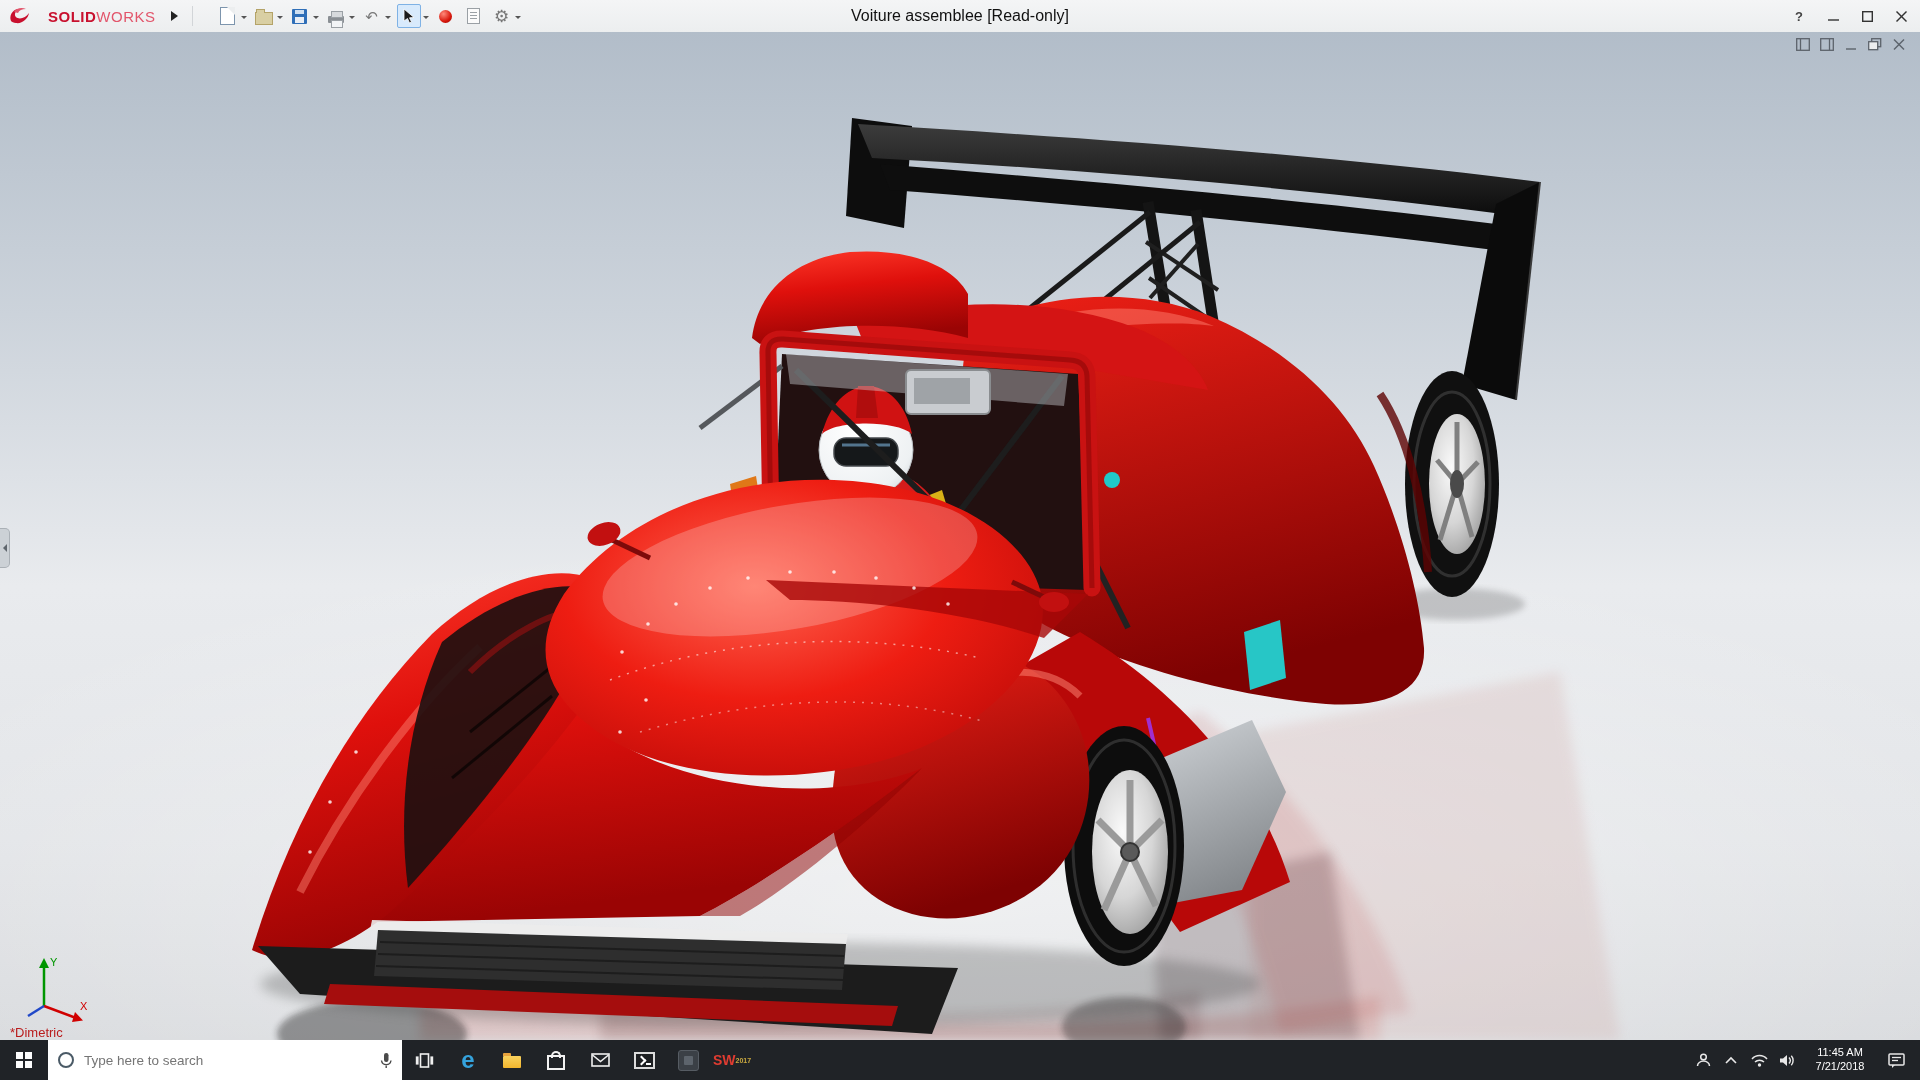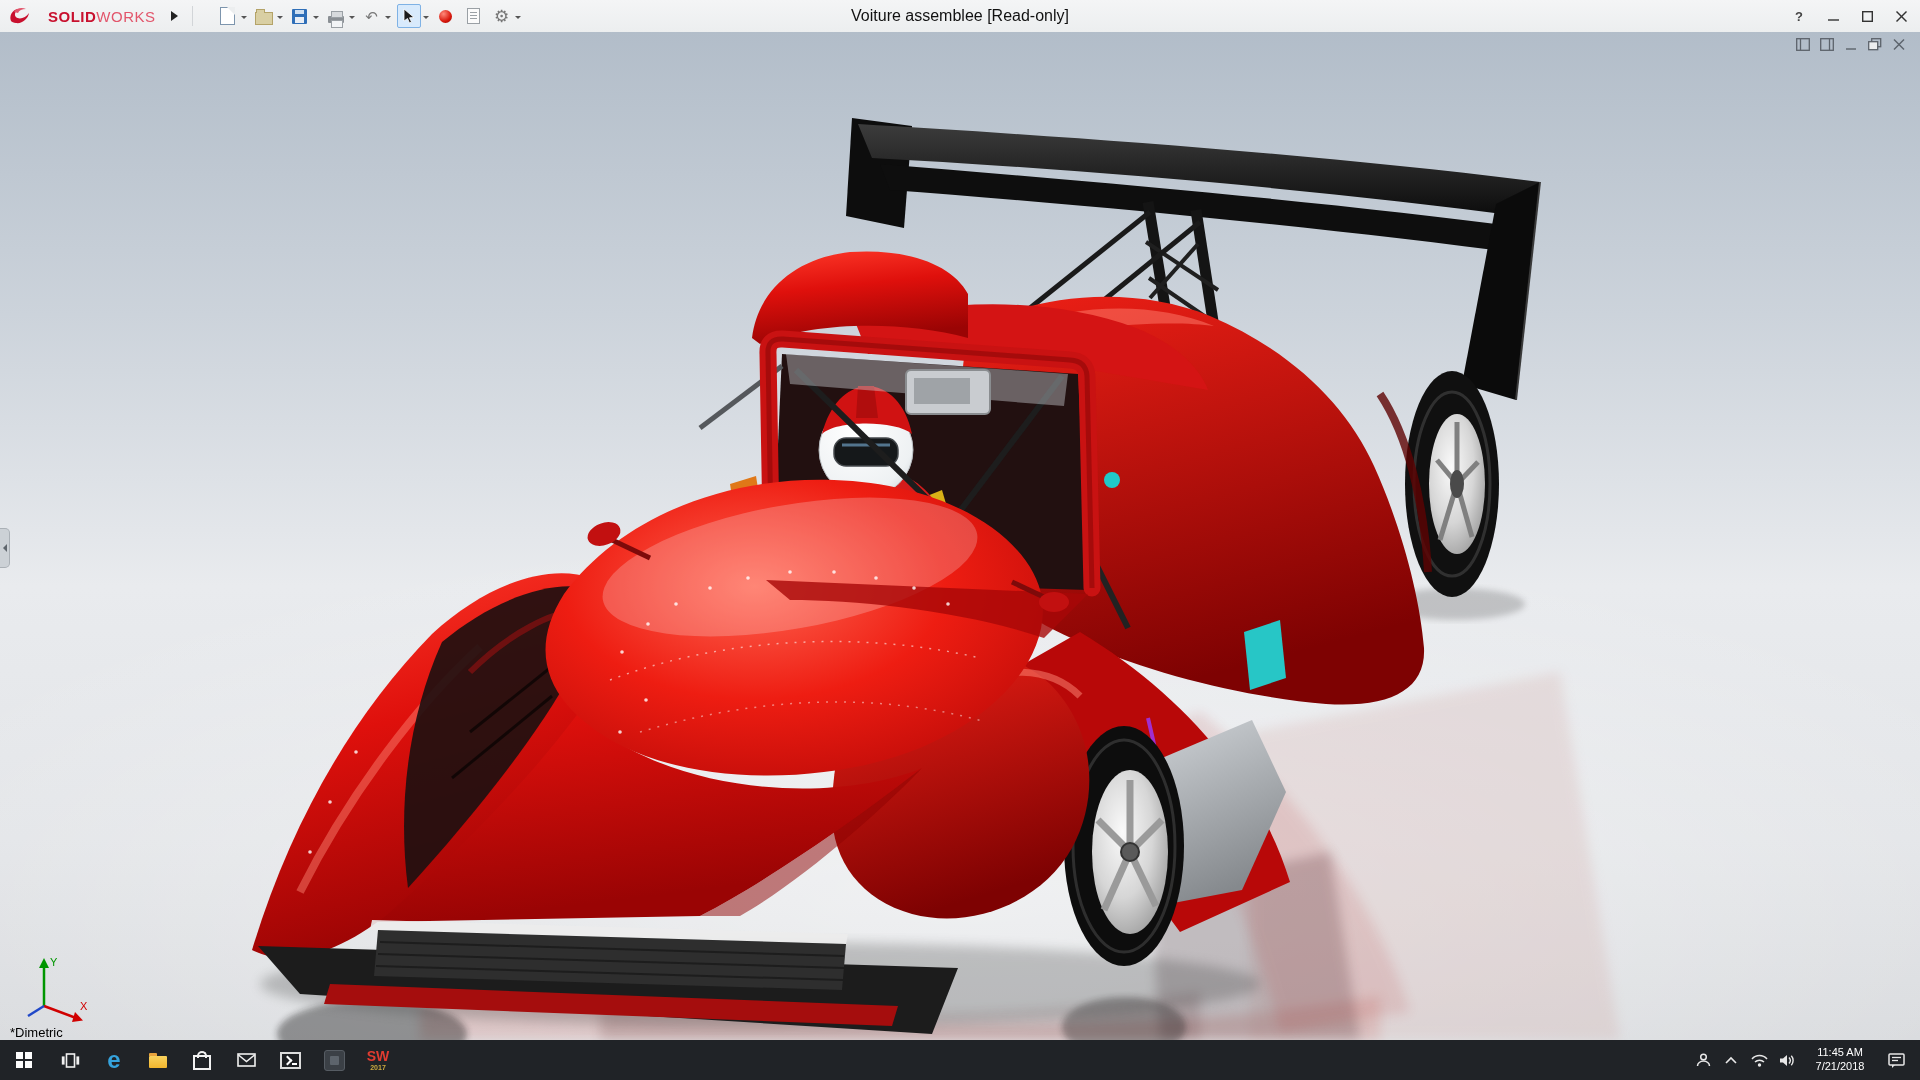--- a/index.html
+++ b/index.html
@@ -39,21 +39,21 @@
   .ic-sphere{width:13px;height:13px;border-radius:50%;background:radial-gradient(circle at 35% 30%,#ff8a7a,#d8180c 60%,#8f0000);}
   .ic-sheet{width:13px;height:16px;background:#fbfbfb;border:1px solid #9aa0a5;display:flex;flex-direction:column;gap:2px;padding:3px 2px;box-sizing:border-box;}
   .ic-sheet i{height:1px;background:#9aa0a5;}
 
   
   .viewport{position:absolute;left:0;top:32px;width:1920px;height:1008px;overflow:hidden;}
   .vp-controls{position:absolute;right:14px;top:6px;display:flex;gap:10px;z-index:5;}
   .vp-controls svg{display:block;}
   .edge-handle{position:absolute;left:0;top:496px;width:9px;height:38px;background:#ccd1d6;border:1px solid #aab0b6;border-left:none;border-radius:0 5px 5px 0;z-index:5;display:flex;align-items:center;justify-content:center;}
   .edge-handle i{width:0;height:0;border-right:4px solid #5f666d;border-top:4px solid transparent;border-bottom:4px solid transparent;}
-  .orientation{position:absolute;left:10px;bottom:0px;font-size:13px;color:#000000;z-index:5;text-align:right;}
+  .orientation{position:absolute;left:10px;bottom:0px;font-size:13px;color:#b91c1c;z-index:5;text-align:right;}
   .triad{position:absolute;left:14px;bottom:16px;z-index:5;}
 
   
   .taskbar{position:absolute;left:0;bottom:0;width:1920px;height:40px;background:#202327;display:flex;align-items:stretch;z-index:10;}
   .tb-start{width:48px;display:flex;align-items:center;justify-content:center;}
   .winlogo{display:grid;grid-template-columns:7px 7px;grid-template-rows:7px 7px;gap:1.5px;}
   .winlogo i{background:#fdfdfd;}
   .tb-search{width:334px;background:#ffffff;display:flex;align-items:center;gap:8px;padding:0 10px;}
   .cortana-ring{width:16px;height:16px;border-radius:50%;border:2px solid #4a5a66;box-sizing:border-box;}
   .tb-search input{flex:1;border:none;outline:none;font-size:13.5px;color:#333;background:transparent;font-family:"Liberation Sans",sans-serif;}
@@ -62,21 +62,21 @@
   .edge-e{font-size:24px;font-weight:700;color:#35a3dd;line-height:1;}
   .ic-xfolder{width:18px;height:12px;background:linear-gradient(#f9d25e,#f3b62e);border-radius:1px;position:relative;margin-top:4px;}
   .ic-xfolder::before{content:"";position:absolute;left:0;top:-3px;width:8px;height:3px;background:#e8a33d;border-radius:1px 1px 0 0;}
   .ic-bag{width:14px;height:11px;border:2px solid #f2f2f2;position:relative;margin-top:5px;}
   .ic-bag::before{content:"";position:absolute;left:2px;top:-6px;width:6px;height:5px;border:2px solid #f2f2f2;border-bottom:none;border-radius:5px 5px 0 0;}
   .ic-cmd{width:17px;height:13px;background:#1d1f22;border:2px solid #dcdcdc;position:relative;}
   .ic-cmd::before{content:"";position:absolute;left:2px;top:3px;width:5px;height:5px;border-left:2px solid #fff;border-bottom:2px solid #fff;transform:rotate(-135deg);}
   .ic-cmd::after{content:"";position:absolute;right:2px;bottom:2px;width:5px;height:2px;background:#fff;}
   .ic-darkapp{width:19px;height:19px;border-radius:3px;background:#3b4046;border:1px solid #565c63;display:flex;align-items:center;justify-content:center;}
   .ic-darkapp i{width:9px;height:9px;background:#5d646c;border-radius:1px;}
-  .sw-badge{display:flex;flex-direction:column;align-items:center;line-height:1;text-align:center;}
+  .sw-badge{display:flex;align-items:center;line-height:1;text-align:center;}
   .sw-badge .l1{color:#e03c31;font-weight:700;font-size:14px;}
   .sw-badge .l2{color:#caa93f;font-size:7px;margin-top:1px;font-weight:700;}
   .tb-spacer{flex:1;}
   .tb-tray{display:flex;align-items:center;}
   .tray-ic{width:28px;height:40px;display:flex;align-items:center;justify-content:center;}
   .tb-clock{width:78px;text-align:center;color:#fff;font-size:11px;line-height:1.25;}
   .tb-desktop{width:6px;border-left:1px solid #4a4d52;}
 </style>
 </head>
 <body>
@@ -430,20 +430,29 @@
 
   <div class="taskbar">
     <div class="tb-start">
       <span class="winlogo">
           <i></i>
           <i></i>
           <i></i>
           <i></i>
         </span>
     </div>
+    <div class="tb-search">
+      <span class="cortana-ring"></span>
+      <input type="text" placeholder="Type here to search" style="">
+      <svg width="12" height="17" viewBox="0 0 12 17">
+        <rect x="4" y="1" width="4.5" height="9" rx="2.2" fill="#4a4a4a"></rect>
+        <path d="M1.5,8.5 a4.8,4.8 0 0 0 9.5,0" fill="none" stroke="#4a4a4a" stroke-width="1.4"></path>
+        <line x1="6.2" y1="13.5" x2="6.2" y2="16" stroke="#4a4a4a" stroke-width="1.4"></line>
+      </svg>
+    </div>
     <div class="tb-apps">
       <div class="tb-app">
         <svg width="19" height="15">
           <rect x="5.5" y="1" width="8" height="13" fill="none" stroke="#f0f0f0" stroke-width="1.6"></rect>
           <rect x="0.8" y="3.4" width="2.8" height="8.2" fill="#f0f0f0"></rect>
           <rect x="15.4" y="3.4" width="2.8" height="8.2" fill="#f0f0f0"></rect>
         </svg>
       </div>
       <div class="tb-app">
           <span class="edge-e">e</span>

